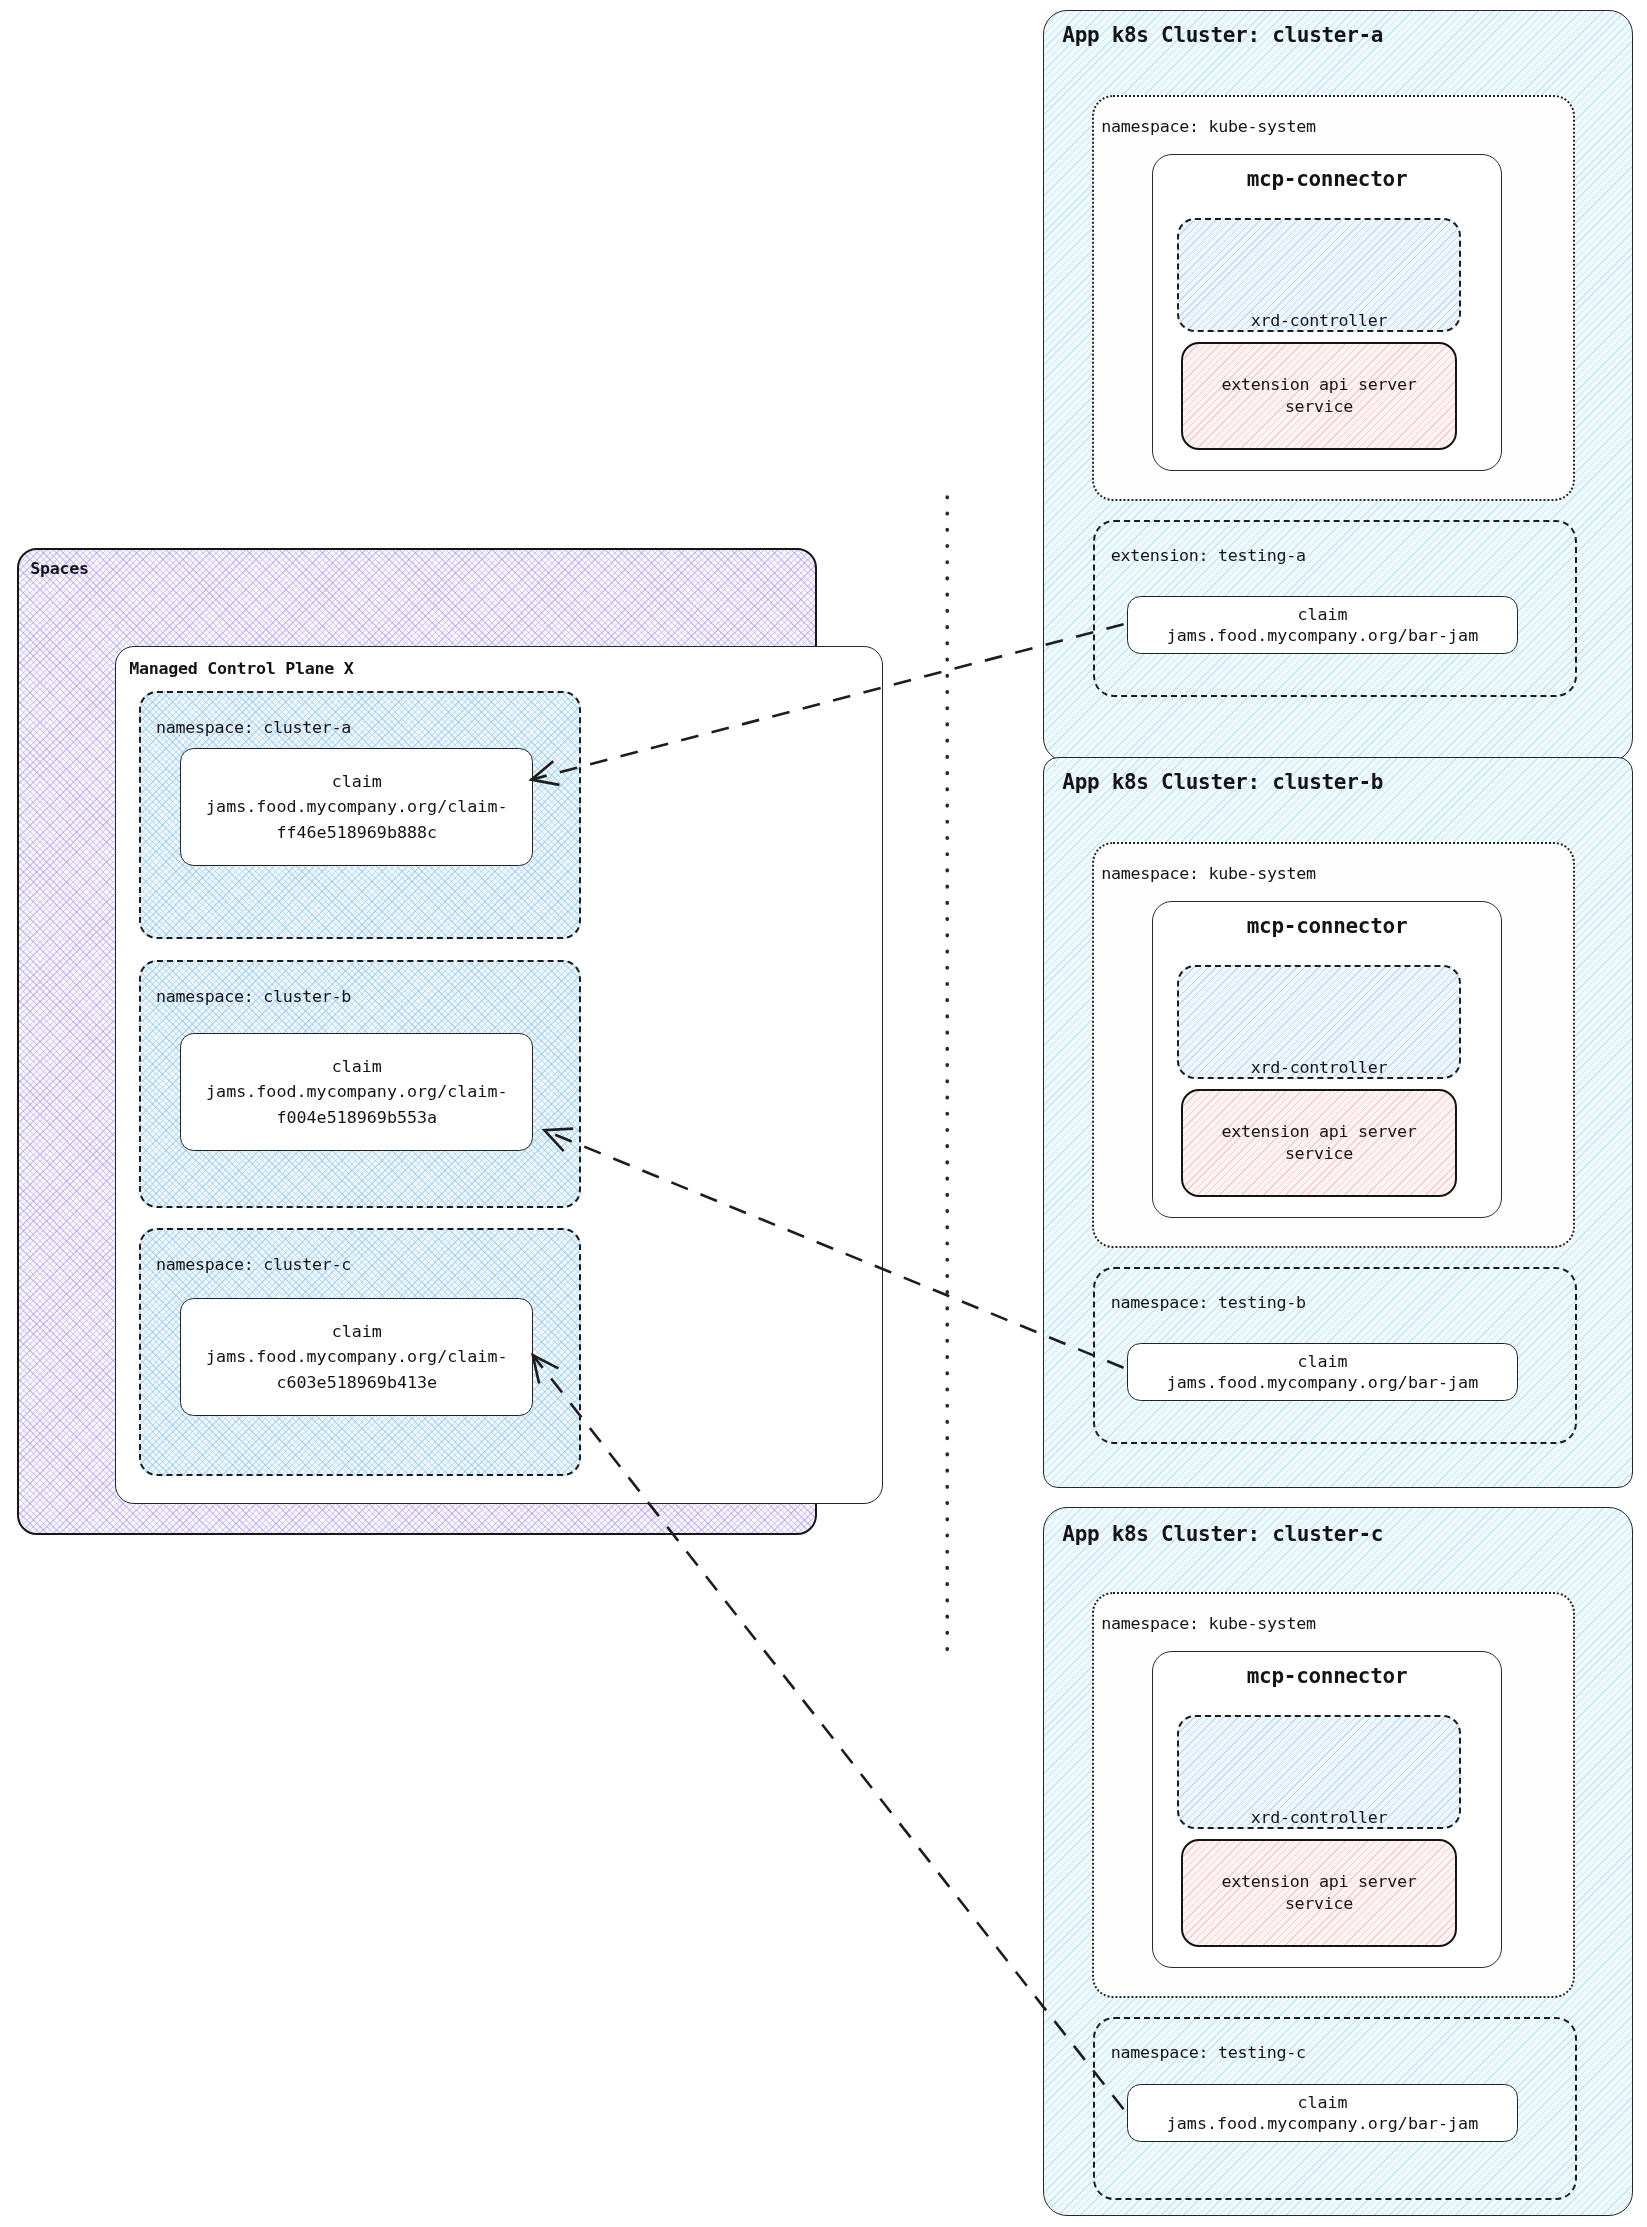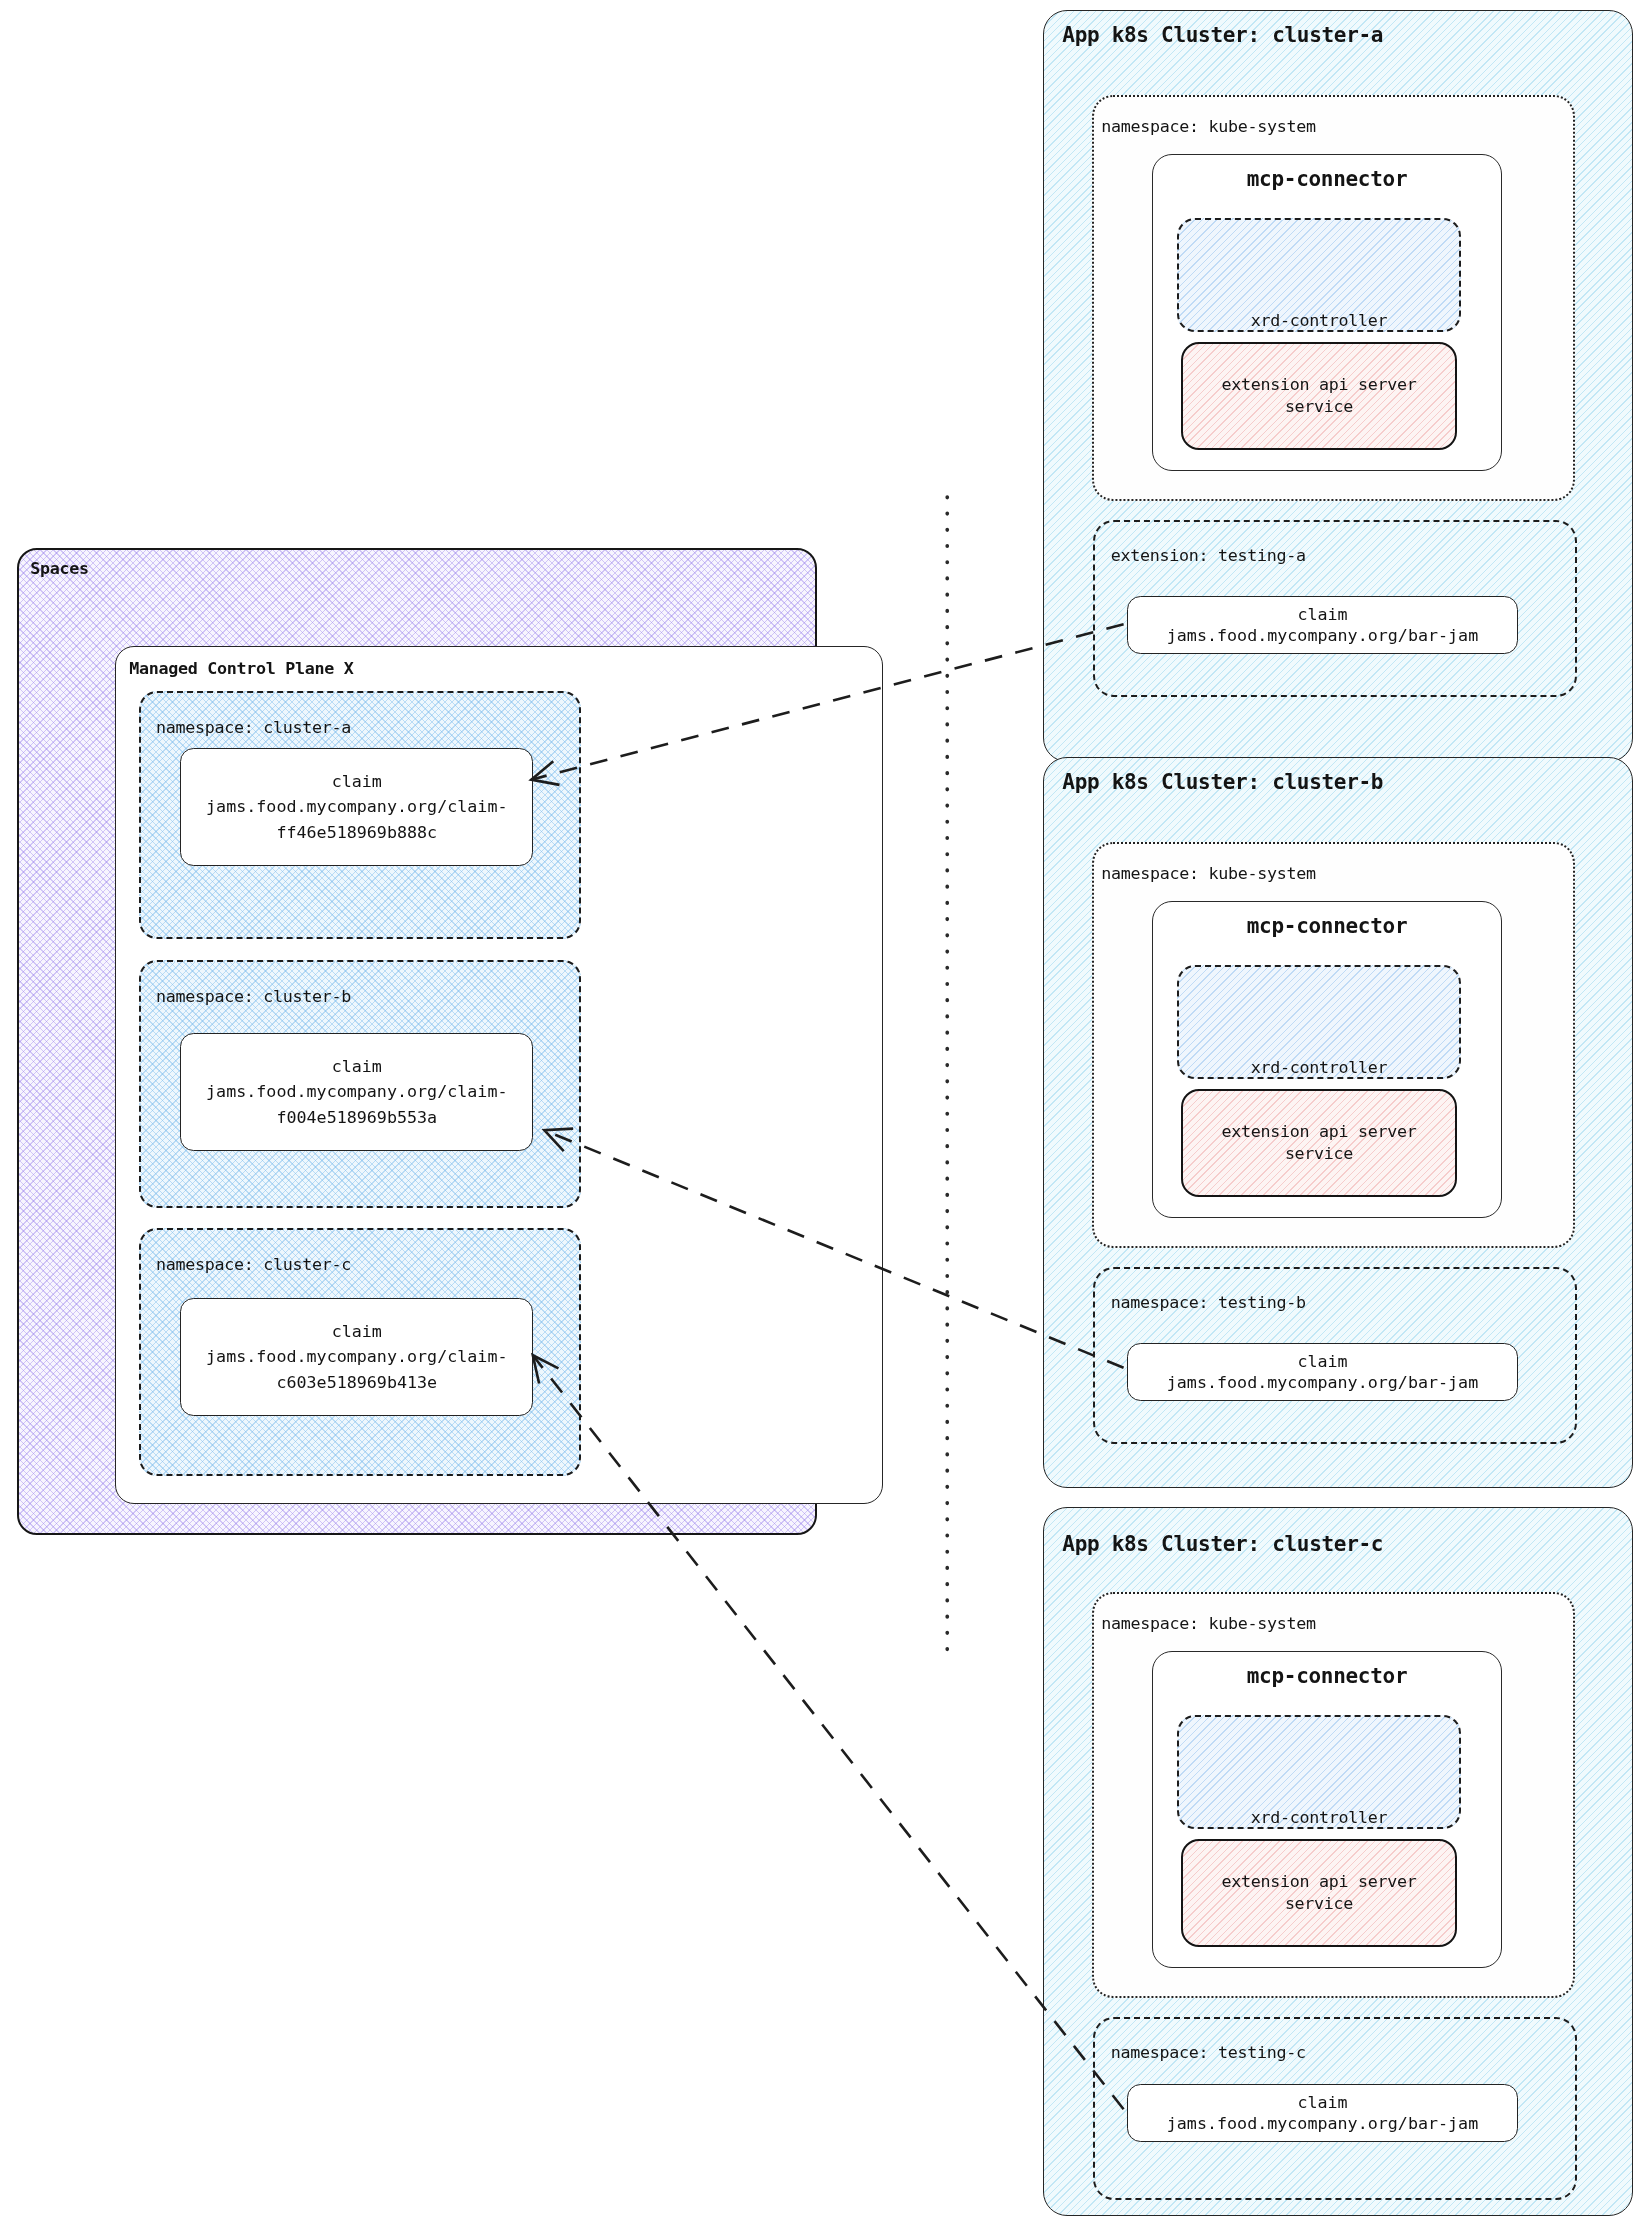--- a/index.html
+++ b/index.html
@@ -125,21 +125,21 @@
 
     <div class="abs testing" style="left:49px; top:509px; width:484px; height:177px;">
       <span class="corner-lbl lbl-md" style="left:15.7px; top:10.5px;">extension: testing-a</span>
       <div class="abs claim claim2" style="left:32px; top:74px; width:391px; height:58px;">
         <span>claim</span>
         <span>jams.food.mycompany.org/bar-jam</span>
       </div>
     </div>
   </div>
 
-  <div class="abs cluster hatch-cyan" style="left:1043px; top:757px; width:590px; height:731px;">
+  <div class="abs cluster hatch-cyan" style="left:1043px; top:757px; width:590px; height:731px;border-radius:15px;">
     <span class="corner-lbl lbl-title" style="left:18.3px; top:11.5px;">App k8s Cluster: cluster-b</span>
 
     <div class="abs kube" style="left:48px; top:84px; width:483px; height:406px;">
       <span class="corner-lbl lbl-md" style="left:7.3px; top:7.3px;">namespace: kube-system</span>
 
       <div class="abs mcpc" style="left:58px; top:57px; width:350px; height:317px;">
         <div class="lbl-title" style="text-align:center; margin-top:11.5px;">mcp-connector</div>
         <div class="abs xrd hatch-bluediag lbl-md" style="left:24px; top:51px; width:284px; height:114px;">
           <span>xrd-controller</span>
         </div>
@@ -153,21 +153,21 @@
     <div class="abs testing" style="left:49px; top:509px; width:484px; height:177px;">
       <span class="corner-lbl lbl-md" style="left:15.7px; top:10.5px;">namespace: testing-b</span>
       <div class="abs claim claim2" style="left:32px; top:74px; width:391px; height:58px;">
         <span>claim</span>
         <span>jams.food.mycompany.org/bar-jam</span>
       </div>
     </div>
   </div>
 
   <div class="abs cluster hatch-cyan" style="left:1043px; top:1507px; width:590px; height:709px;">
-    <span class="corner-lbl lbl-title" style="left:18.3px; top:24px;">App k8s Cluster: cluster-c</span>
+    <span class="corner-lbl lbl-title" style="left:18.3px; top:14px;">App k8s Cluster: cluster-c</span>
 
     <div class="abs kube" style="left:48px; top:84px; width:483px; height:406px;">
       <span class="corner-lbl lbl-md" style="left:7.3px; top:7.3px;">namespace: kube-system</span>
 
       <div class="abs mcpc" style="left:58px; top:57px; width:350px; height:317px;">
         <div class="lbl-title" style="text-align:center; margin-top:11.5px;">mcp-connector</div>
         <div class="abs xrd hatch-bluediag lbl-md" style="left:24px; top:51px; width:284px; height:114px;">
           <span>xrd-controller</span>
         </div>
         <div class="abs ext hatch-pink lbl-md" style="left:28px; top:175px; width:276px; height:108px;">

